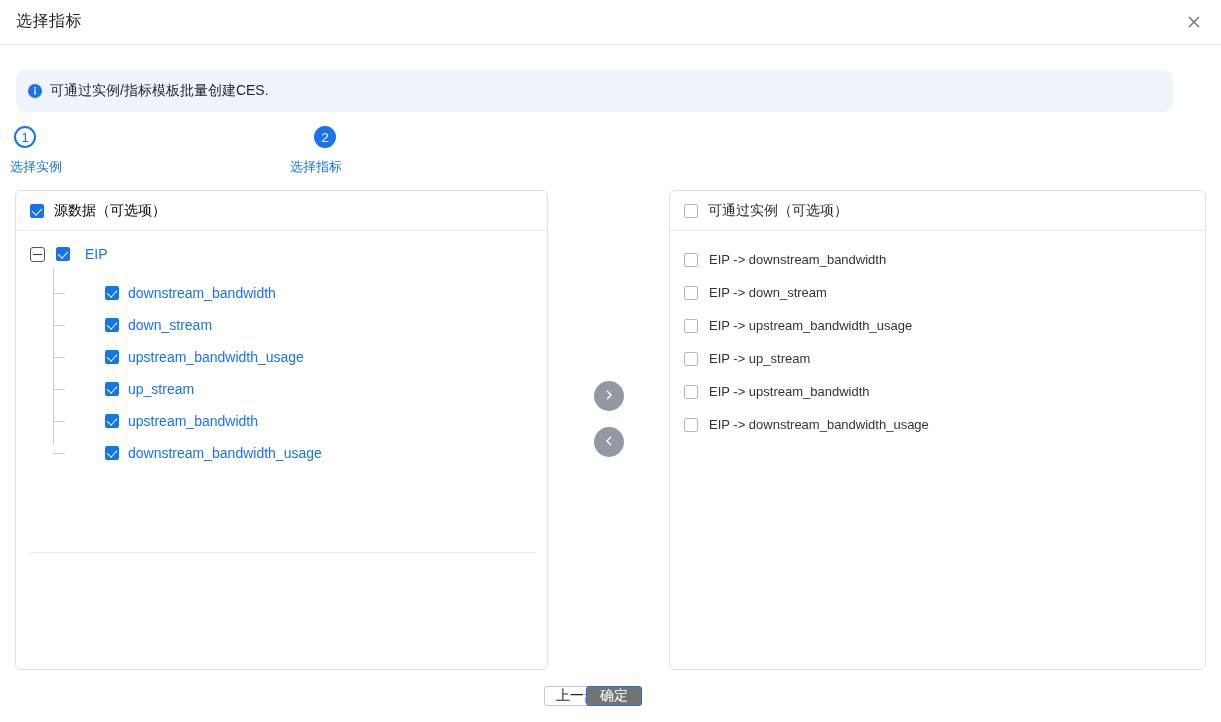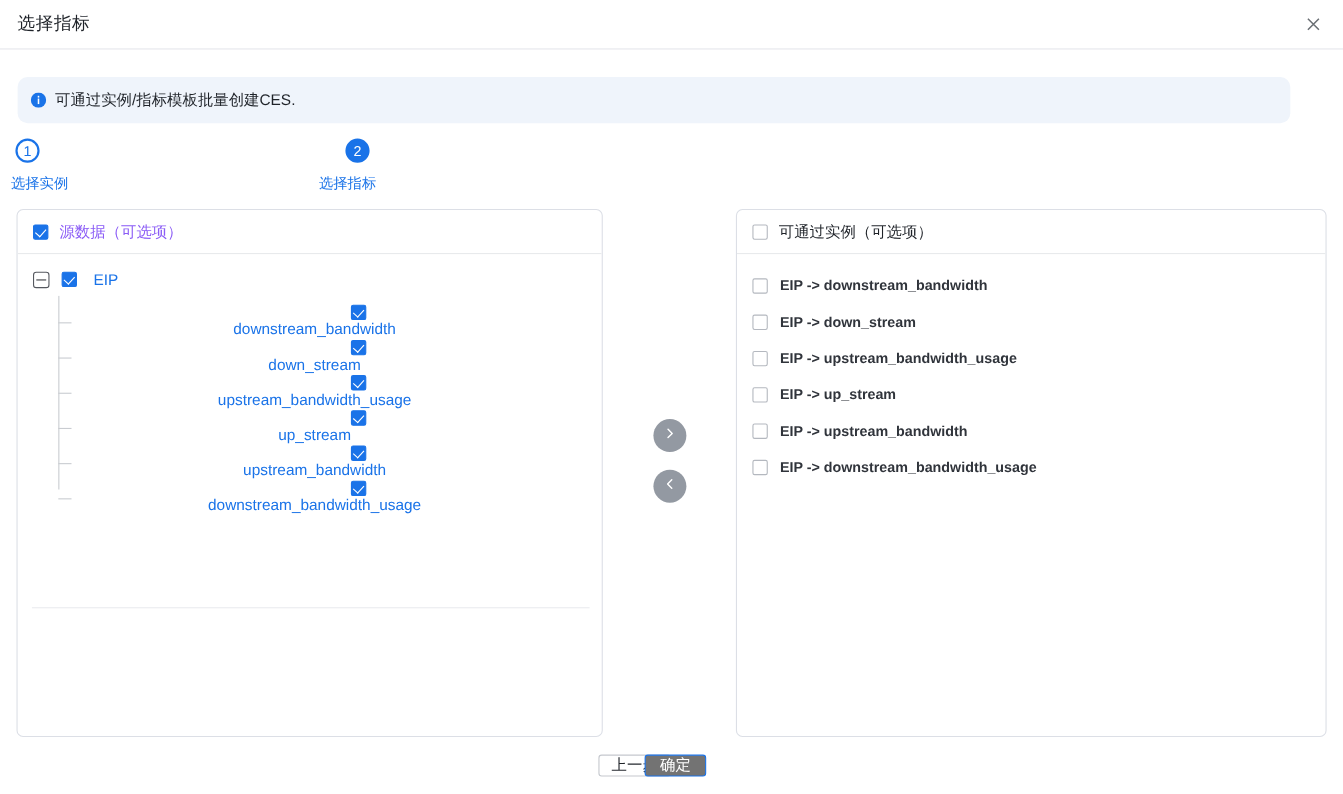--- a/index.html
+++ b/index.html
@@ -65,21 +65,21 @@
     overflow: hidden;
   }
   #source-panel { left: 15px; width: 533px; }
   #selected-panel { left: 669px; width: 537px; }
 
   .panel-header {
     height: 40px; border-bottom: 1px solid #e8eaec;
     display: flex; align-items: center; padding-left: 14px;
   }
   .panel-header-label { font-size: 14px; margin-left: 10px; }
-  #source-panel .panel-header-label { color: #8b5cf6; }
+  #source-panel .panel-header-label { color: #000000; }
   #selected-panel .panel-header-label { color: #1f2329; }
 
   .panel-body { position: relative; padding-top: 0; }
 
   
   .cb {
     width: 14px; height: 14px; flex: 0 0 14px;
     border-radius: 2px; position: relative; display: inline-block;
     cursor: pointer;
   }
@@ -108,36 +108,36 @@
   }
   .tree-root .cb { margin-left: 11px; }
   .tree-root-label { font-size: 14px; color: #1a73e8; margin-left: 15px; }
 
   .tree-children { position: absolute; left: 0; top: 46px; width: 100%; }
   .tree-line-v {
     position: absolute; left: 37px; top: -8px; width: 1px; height: 176px;
     background: #c9ccd1;
   }
   .tree-item {
-    position: relative; height: 32px; display: flex; align-items: center; flex-direction: column;
+    position: relative; height: 32px; display: flex; align-items: center;
   }
   .tree-item .tree-line-h {
     position: absolute; left: 37px; top: 16px; width: 12px; height: 1px;
     background: #c9ccd1;
   }
   .tree-item .cb { margin-left: 89px; }
   .tree-item-label { font-size: 14px; color: #1a73e8; margin-left: 9px; }
 
   .panel-divider {
     position: absolute; left: 13px; top: 275px; width: 507px; height: 1px;
     background: #eaecef;
   }
 
   
-  .sel-list { position: absolute; left: 0; top: 12px; width: 100%; font-weight: bold; }
+  .sel-list { position: absolute; left: 0; top: 12px; width: 100%; }
   .sel-item { height: 33px; display: flex; align-items: center; padding-left: 14px; }
   .sel-item-label { font-size: 13px; color: #30343b; margin-left: 11px; }
 
   
   .transfer { position: absolute; left: 594px; top: 381px; }
   .xfer-btn {
     width: 30px; height: 30px; border-radius: 50%;
     background: #9399a2; display: flex; align-items: center; justify-content: center;
     cursor: pointer; margin-bottom: 16px;
   }

